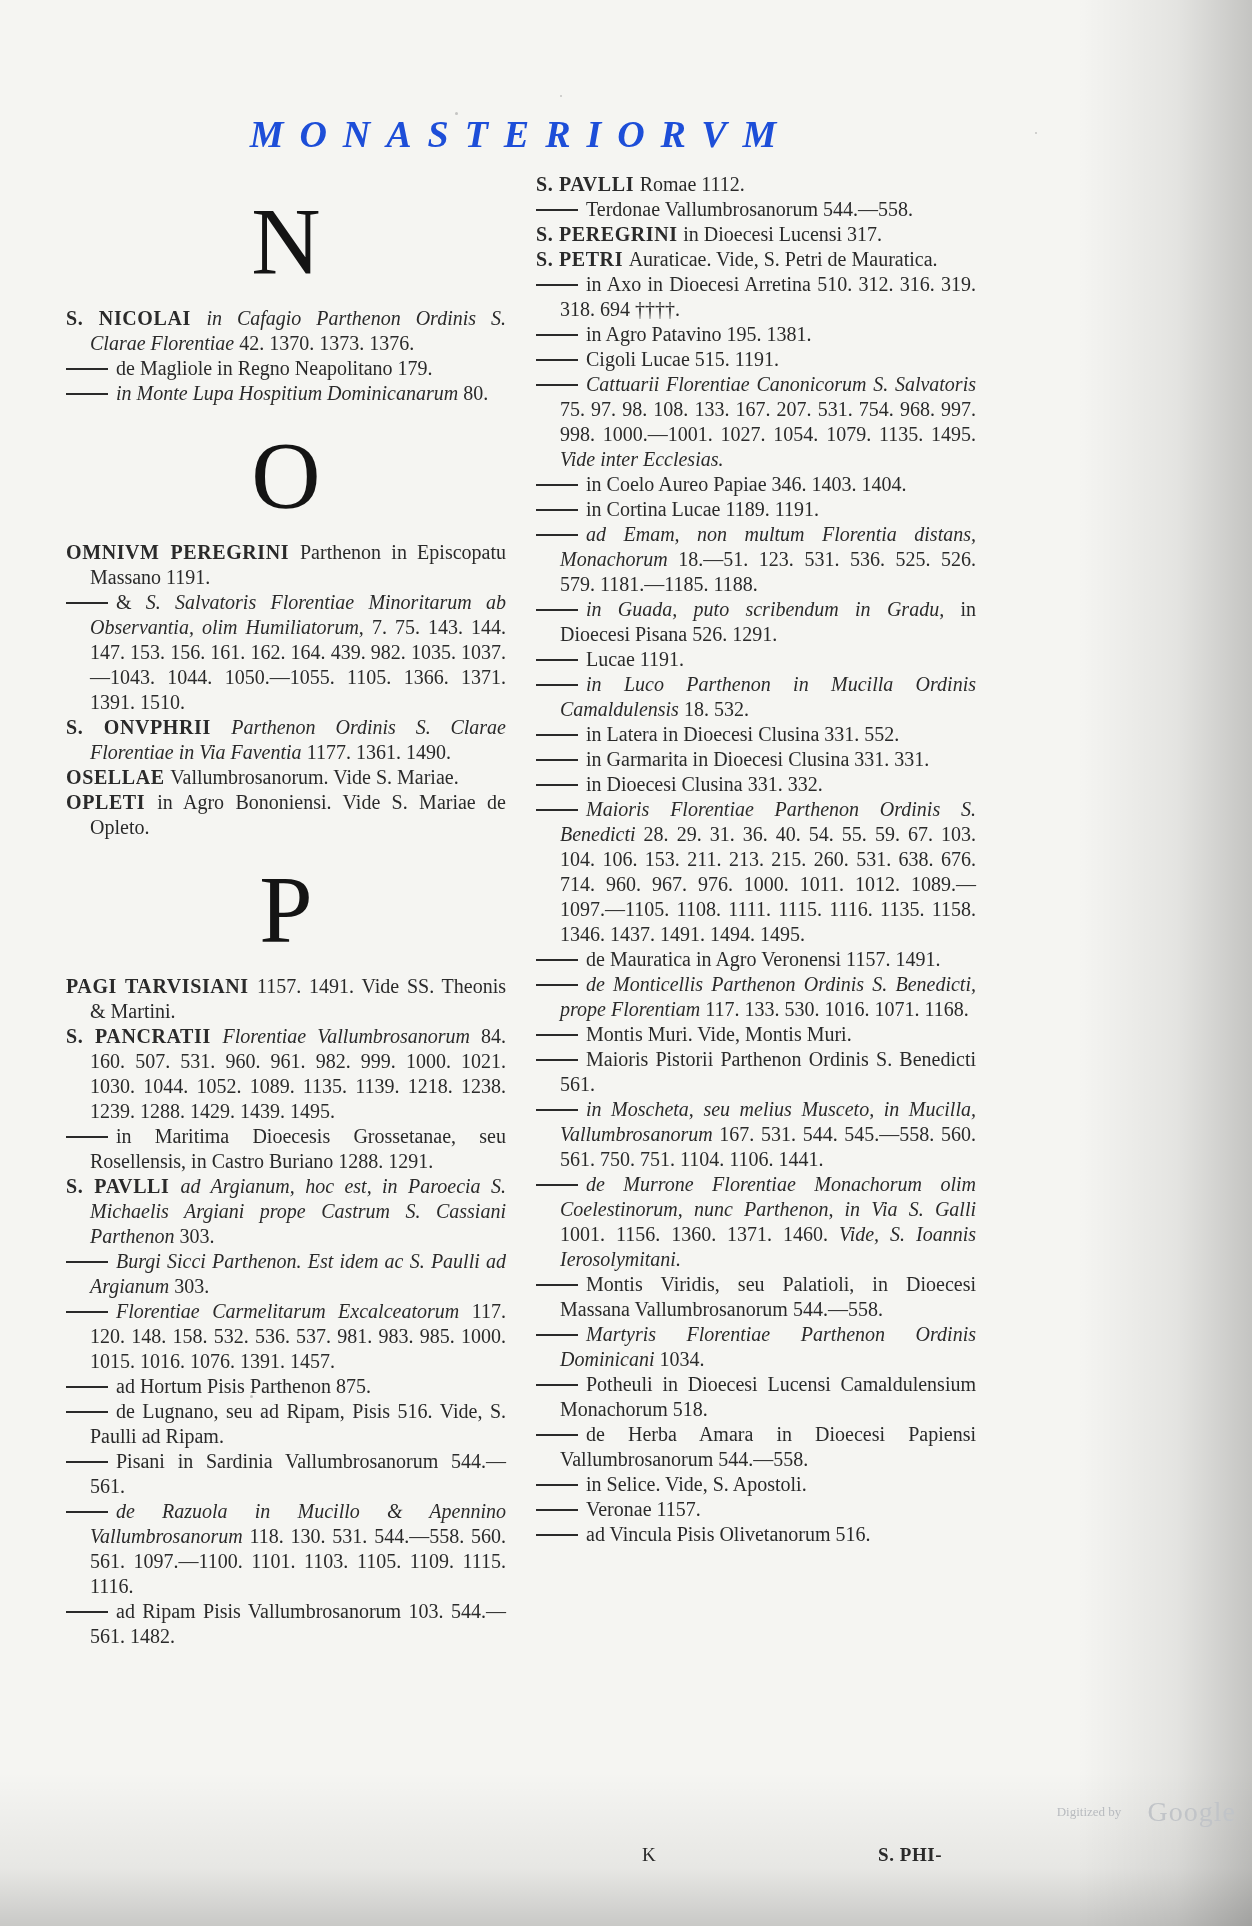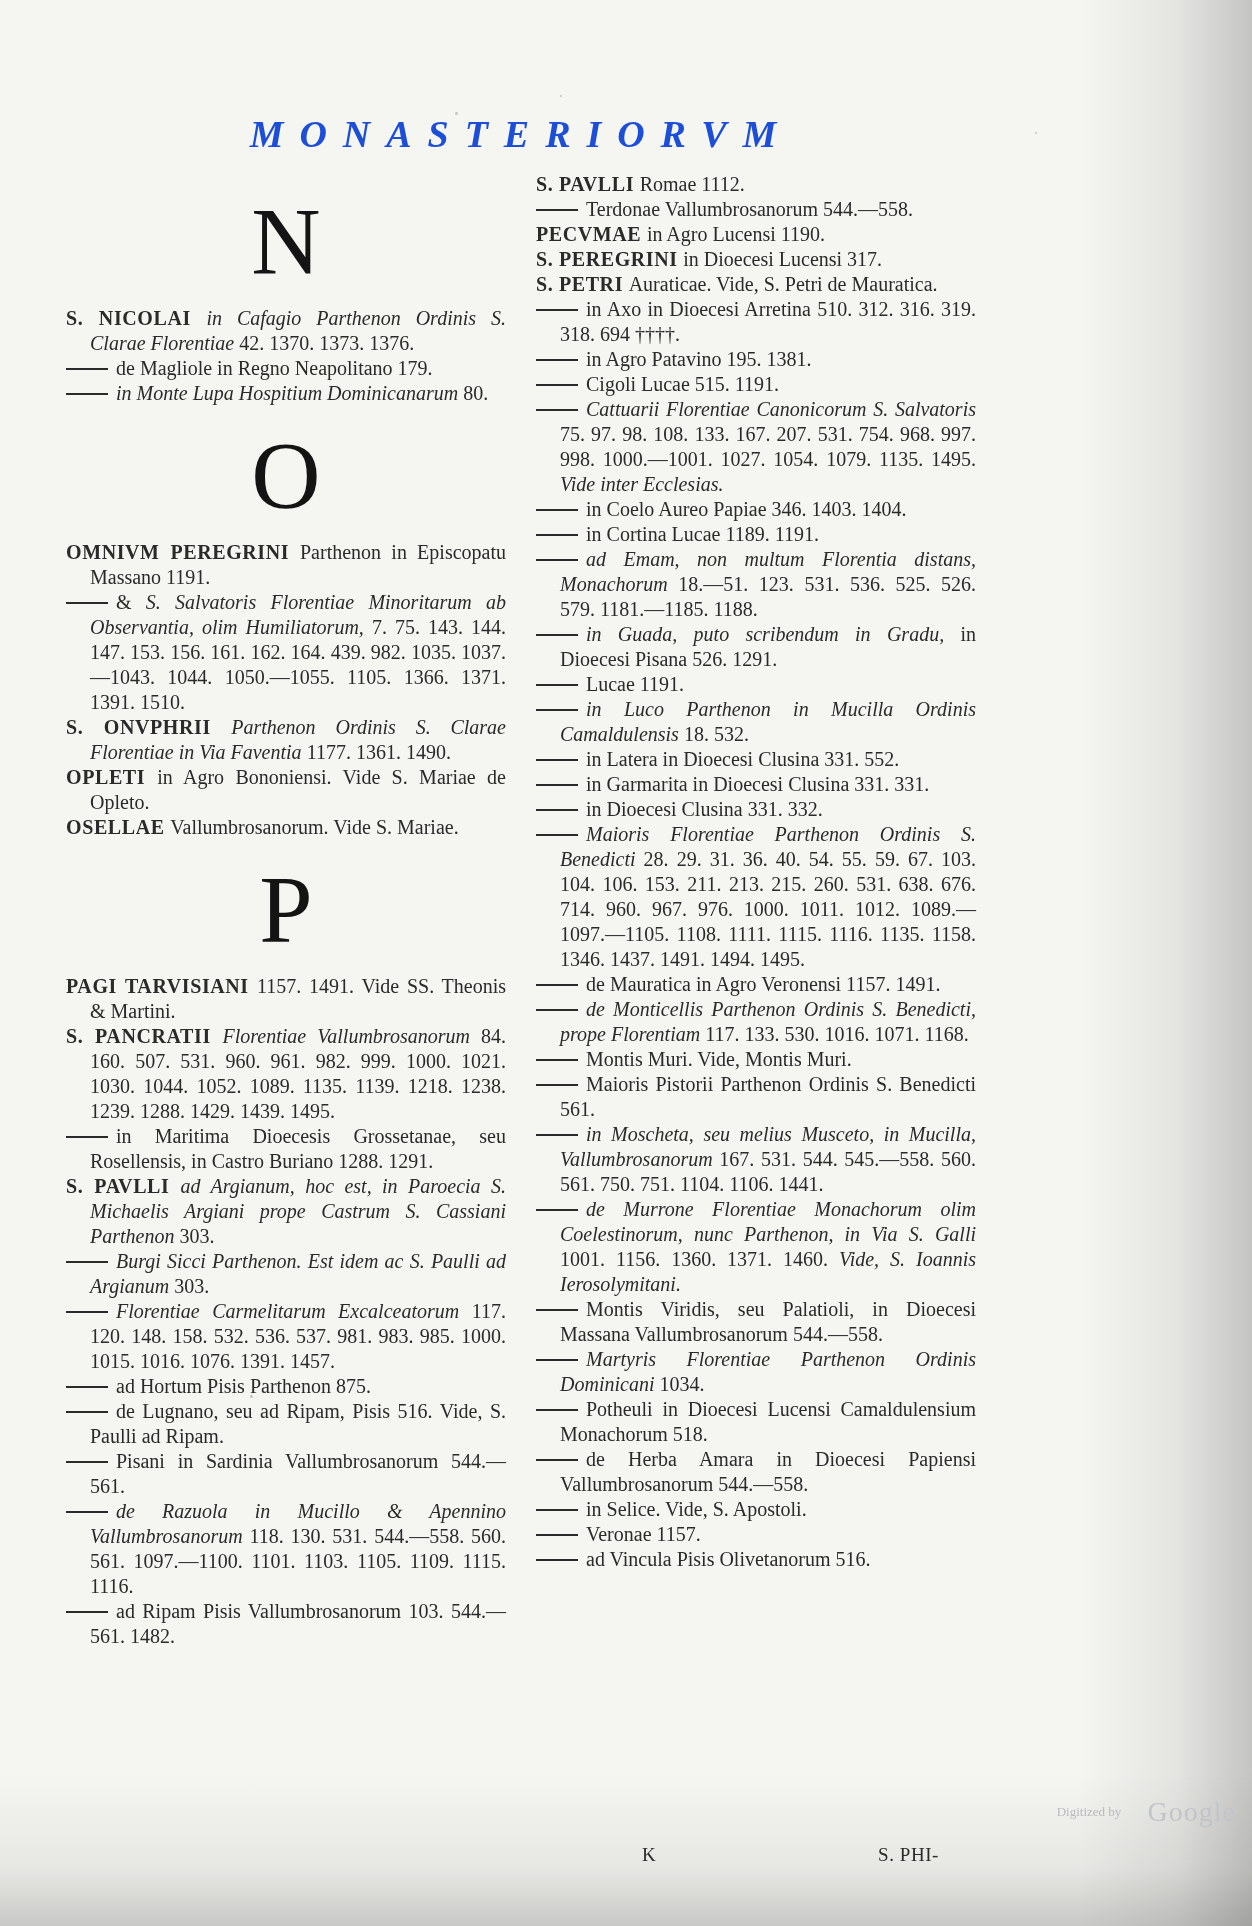--- a/index.html
+++ b/index.html
@@ -48,59 +48,58 @@
   .entry .it { font-style: italic; }
   .dash {
     display: inline-block;
     width: 42px;
     height: 2px;
     background: #2a2a2a;
     vertical-align: 5px;
     margin-right: 8px;
   }
   .sig { position: absolute; left: 642px; top: 1844px; font-size: 19px; color: #2a2a2a; }
-  .catchword { position: absolute; left: 878px; top: 1844px; font-size: 19px; font-weight: normal; letter-spacing: .03em; color: #2a2a2a; }
+  .catchword { position: absolute; left: 878px; top: 1844px; font-size: 19px; font-weight: bold; letter-spacing: .03em; color: #2a2a2a; }
   .watermark { position: absolute; right: 16px; top: 1796px; color: #b8bbbf; font-size: 13px; white-space: nowrap; }
   .watermark .brand { font-size: 28px; letter-spacing: 1px; color: #c1c4c8; vertical-align: -5px; margin-left: 23px; }
   .speck { position: absolute; background: #8a8a8a; border-radius: 50%; opacity: .45; }
 </style>
 </head>
 <body>
 
 <div class="content">
   <h1 class="title">MONASTERIORVM</h1>
   <div class="cols">
     <div class="col">
         <div class="big-letter">N</div>
         <p class="entry"><span class="head">S. NICOLAI </span><span class="it">in Cafagio Parthenon Ordinis S. Clarae Florentiae</span><span> 42. 1370. 1373. 1376.</span></p>
         <p class="entry"><span class="dash"></span><span>de Magliole in Regno Neapolitano 179.</span></p>
         <p class="entry"><span class="dash"></span><span class="it">in Monte Lupa Hospitium Dominicanarum</span><span> 80.</span></p>
         <div class="big-letter">O</div>
         <p class="entry"><span class="head">OMNIVM PEREGRINI </span><span>Parthenon in Episcopatu Massano 1191.</span></p>
         <p class="entry"><span class="dash"></span><span>&amp; </span><span class="it">S. Salvatoris Florentiae Minoritarum ab Observantia, olim Humiliatorum,</span><span> 7. 75. 143. 144. 147. 153. 156. 161. 162. 164. 439. 982. 1035. 1037.—1043. 1044. 1050.—1055. 1105. 1366. 1371. 1391. 1510.</span></p>
         <p class="entry"><span class="head">S. ONVPHRII </span><span class="it">Parthenon Ordinis S. Clarae Florentiae in Via Faventia</span><span> 1177. 1361. 1490.</span></p>
+        <p class="entry"><span class="head">OSELLAE </span><span>Vallumbrosanorum. Vide S. Mariae.</span></p>
         <p class="entry"><span class="head">OPLETI </span><span>in Agro Bononiensi. Vide S. Mariae de Opleto.</span></p>
-        <p class="entry"><span class="head">OSELLAE </span><span>Vallumbrosanorum. Vide S. Mariae.</span></p>
         <div class="big-letter">P</div>
         <p class="entry"><span class="head">PAGI TARVISIANI </span><span>1157. 1491. Vide SS. Theonis &amp; Martini.</span></p>
         <p class="entry"><span class="head">S. PANCRATII </span><span class="it">Florentiae Vallumbrosanorum</span><span> 84. 160. 507. 531. 960. 961. 982. 999. 1000. 1021. 1030. 1044. 1052. 1089. 1135. 1139. 1218. 1238. 1239. 1288. 1429. 1439. 1495.</span></p>
         <p class="entry"><span class="dash"></span><span>in Maritima Dioecesis Grossetanae, seu Rosellensis, in Castro Buriano 1288. 1291.</span></p>
         <p class="entry"><span class="head">S. PAVLLI </span><span class="it">ad Argianum, hoc est, in Paroecia S. Michaelis Argiani prope Castrum S. Cassiani Parthenon</span><span> 303.</span></p>
         <p class="entry"><span class="dash"></span><span class="it">Burgi Sicci Parthenon. Est idem ac S. Paulli ad Argianum</span><span> 303.</span></p>
         <p class="entry"><span class="dash"></span><span class="it">Florentiae Carmelitarum Excalceatorum</span><span> 117. 120. 148. 158. 532. 536. 537. 981. 983. 985. 1000. 1015. 1016. 1076. 1391. 1457.</span></p>
         <p class="entry"><span class="dash"></span><span>ad Hortum Pisis Parthenon 875.</span></p>
         <p class="entry"><span class="dash"></span><span>de Lugnano, seu ad Ripam, Pisis 516. Vide, S. Paulli ad Ripam.</span></p>
         <p class="entry"><span class="dash"></span><span>Pisani in Sardinia Vallumbrosanorum 544.—561.</span></p>
         <p class="entry"><span class="dash"></span><span class="it">de Razuola in Mucillo &amp; Apennino Vallumbrosanorum</span><span> 118. 130. 531. 544.—558. 560. 561. 1097.—1100. 1101. 1103. 1105. 1109. 1115. 1116.</span></p>
         <p class="entry"><span class="dash"></span><span>ad Ripam Pisis Vallumbrosanorum 103. 544.—561. 1482.</span></p>
       </div>
     <div class="col">
         <p class="entry"><span class="head">S. PAVLLI </span><span>Romae 1112.</span></p>
         <p class="entry"><span class="dash"></span><span>Terdonae Vallumbrosanorum 544.—558.</span></p>
-        <p class="entry"><span class="head">PECVMAE </span><span>in Agro Lucensi 1190.</span></p>
         <p class="entry"><span class="head">S. PEREGRINI </span><span>in Dioecesi Lucensi 317.</span></p>
         <p class="entry"><span class="head">S. PETRI </span><span>Auraticae. Vide, S. Petri de Mauratica.</span></p>
         <p class="entry"><span class="dash"></span><span>in Axo in Dioecesi Arretina 510. 312. 316. 319. 318. 694 ††††.</span></p>
         <p class="entry"><span class="dash"></span><span>in Agro Patavino 195. 1381.</span></p>
         <p class="entry"><span class="dash"></span><span>Cigoli Lucae 515. 1191.</span></p>
         <p class="entry"><span class="dash"></span><span class="it">Cattuarii Florentiae Canonicorum S. Salvatoris</span><span> 75. 97. 98. 108. 133. 167. 207. 531. 754. 968. 997. 998. 1000.—1001. 1027. 1054. 1079. 1135. 1495. </span><span class="it">Vide inter Ecclesias.</span></p>
         <p class="entry"><span class="dash"></span><span>in Coelo Aureo Papiae 346. 1403. 1404.</span></p>
         <p class="entry"><span class="dash"></span><span>in Cortina Lucae 1189. 1191.</span></p>
         <p class="entry"><span class="dash"></span><span class="it">ad Emam, non multum Florentia distans, Monachorum</span><span> 18.—51. 123. 531. 536. 525. 526. 579. 1181.—1185. 1188.</span></p>
         <p class="entry"><span class="dash"></span><span class="it">in Guada, puto scribendum in Gradu,</span><span> in Dioecesi Pisana 526. 1291.</span></p>

